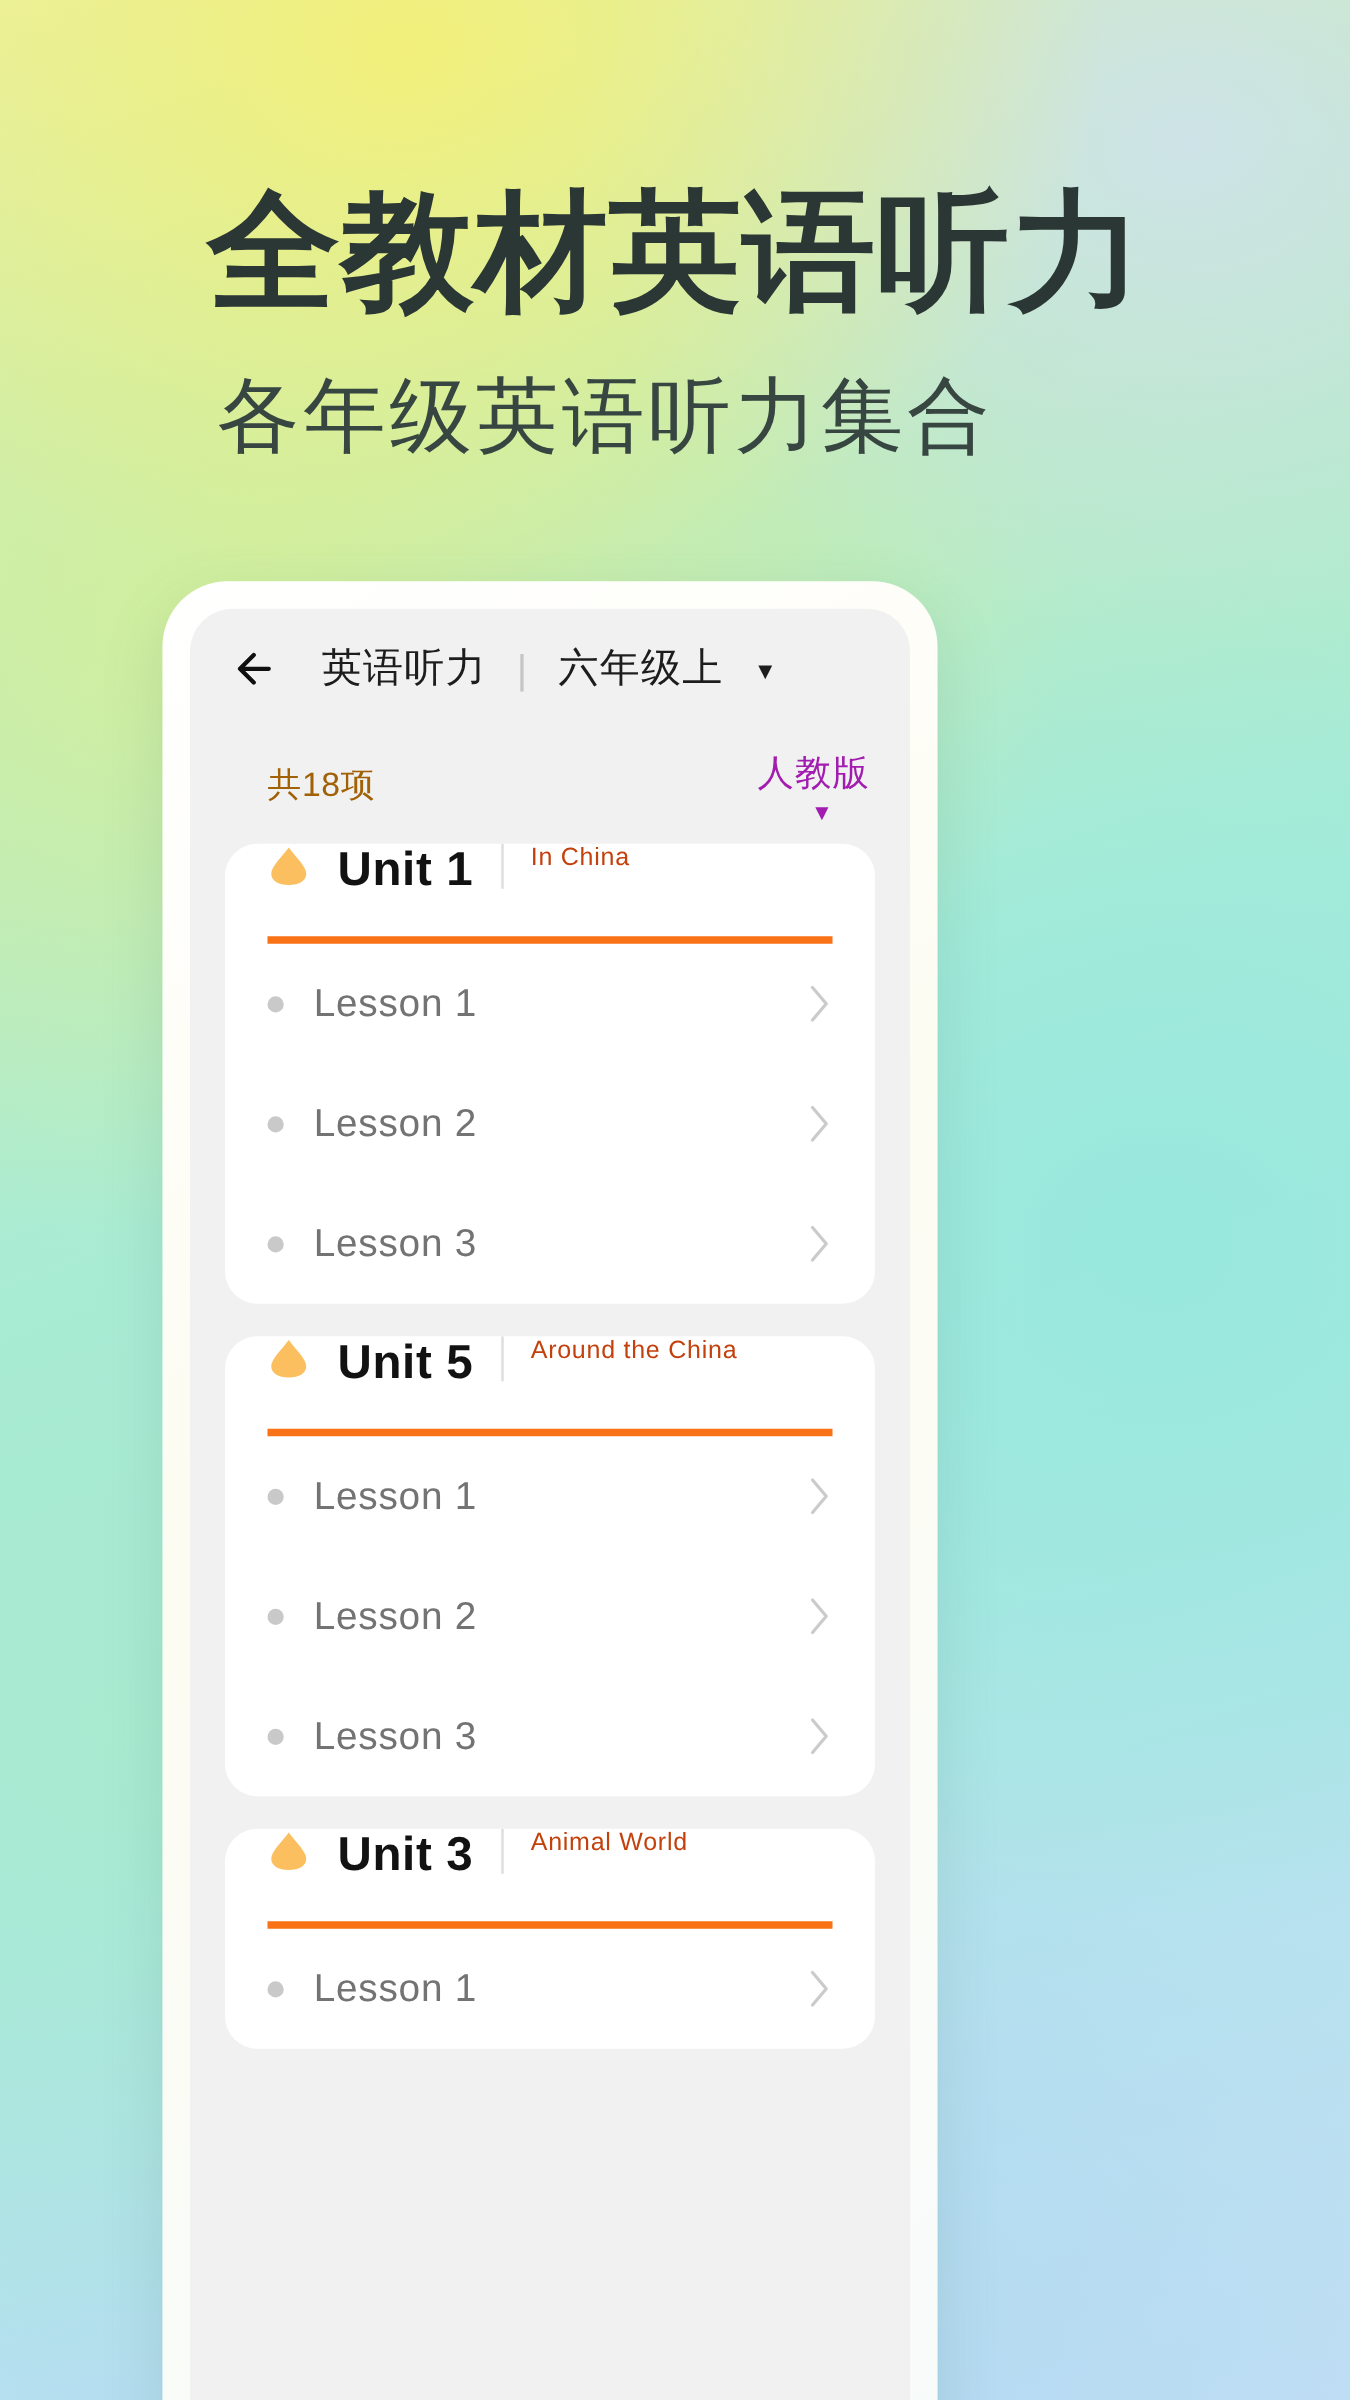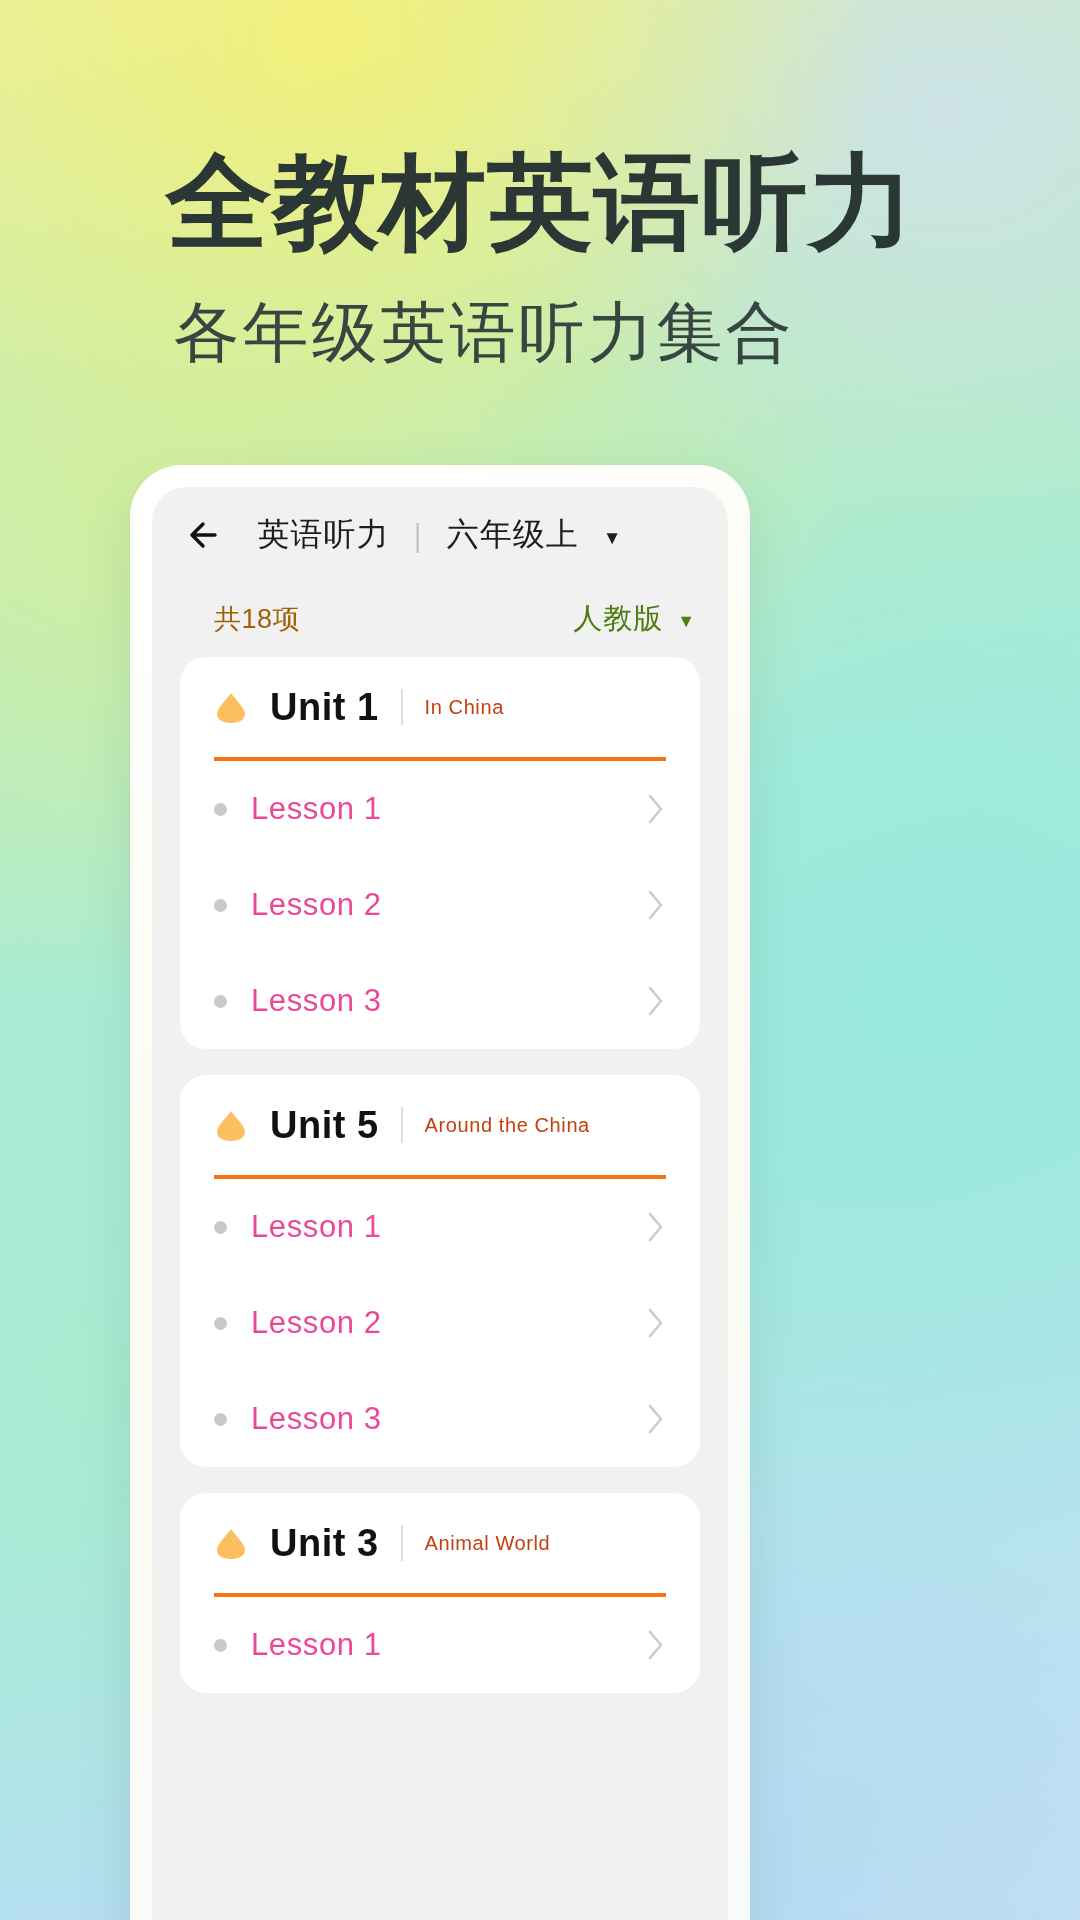--- a/index.html
+++ b/index.html
@@ -87,50 +87,50 @@
   .nav-title .nt-sep { color: #c6c6c6; margin: 0 14px; font-weight: 300; }
   .nav-title .nt-grade { }
   .nav-title .caret { margin-left: 14px; font-size: 19px; color: #1d1d1d; line-height: 1; position: relative; top: 2px; }
 
   
   .filter-row {
     display: flex; align-items: center; justify-content: space-between;
     padding: 16px 32px 18px 32px;
   }
   .count-text { font-size: 27px; color: #a16207; letter-spacing: 0.5px; margin-left: 30px; }
-  .publisher { display: flex; align-items: center; font-size: 29px; color: #4d7c0f; letter-spacing: 1px; }
+  .publisher { display: flex; align-items: center; font-size: 29px; color: #a21caf; letter-spacing: 1px; flex-direction: column; }
   .publisher .caret { margin-left: 14px; font-size: 18px; line-height: 1; position: relative; top: 2px; }
 
   
   .list { padding: 0 28px; }
   .unit-card {
     background: #ffffff;
     border-radius: 26px;
     margin-bottom: 26px;
     padding: 0 34px;
     overflow: hidden;
   }
   .unit-head {
-    display: flex; align-items: center;
-    height: 104px;
-    border-bottom: 4px solid #f97316;
+    display: flex; 
+    height: 80px;
+    border-bottom: 6px solid #f97316;
   }
   .drop-icon { width: 34px; height: 34px; flex: none; margin-right: 22px; }
   .unit-name {
     font-size: 38px; font-weight: 700; color: #121212; letter-spacing: 0.5px;
   }
   .unit-sep { width: 2px; height: 36px; background: #dedede; margin: 0 22px; flex: none; }
   .unit-en { font-size: 20px; font-weight: 400; color: #c2410c; letter-spacing: 0.6px; }
 
   .lesson-row {
     display: flex; align-items: center;
     height: 96px;
   }
   .dot { width: 13px; height: 13px; border-radius: 50%; background: #c9c9c9; flex: none; margin-right: 24px; }
-  .lesson-label { font-size: 31px; color: #ec4899; letter-spacing: 0.6px; flex: 1; }
+  .lesson-label { font-size: 31px; color: #737373; letter-spacing: 0.6px; flex: 1; }
   .chev { width: 22px; height: 34px; flex: none; opacity: 0.45; display: flex; align-items: center; justify-content: center; }
 </style>
 </head>
 <body>
 
 <div id="page">
 
   <div class="headline-wrap">
     <span class="headline">全教材英语听力</span>
     

